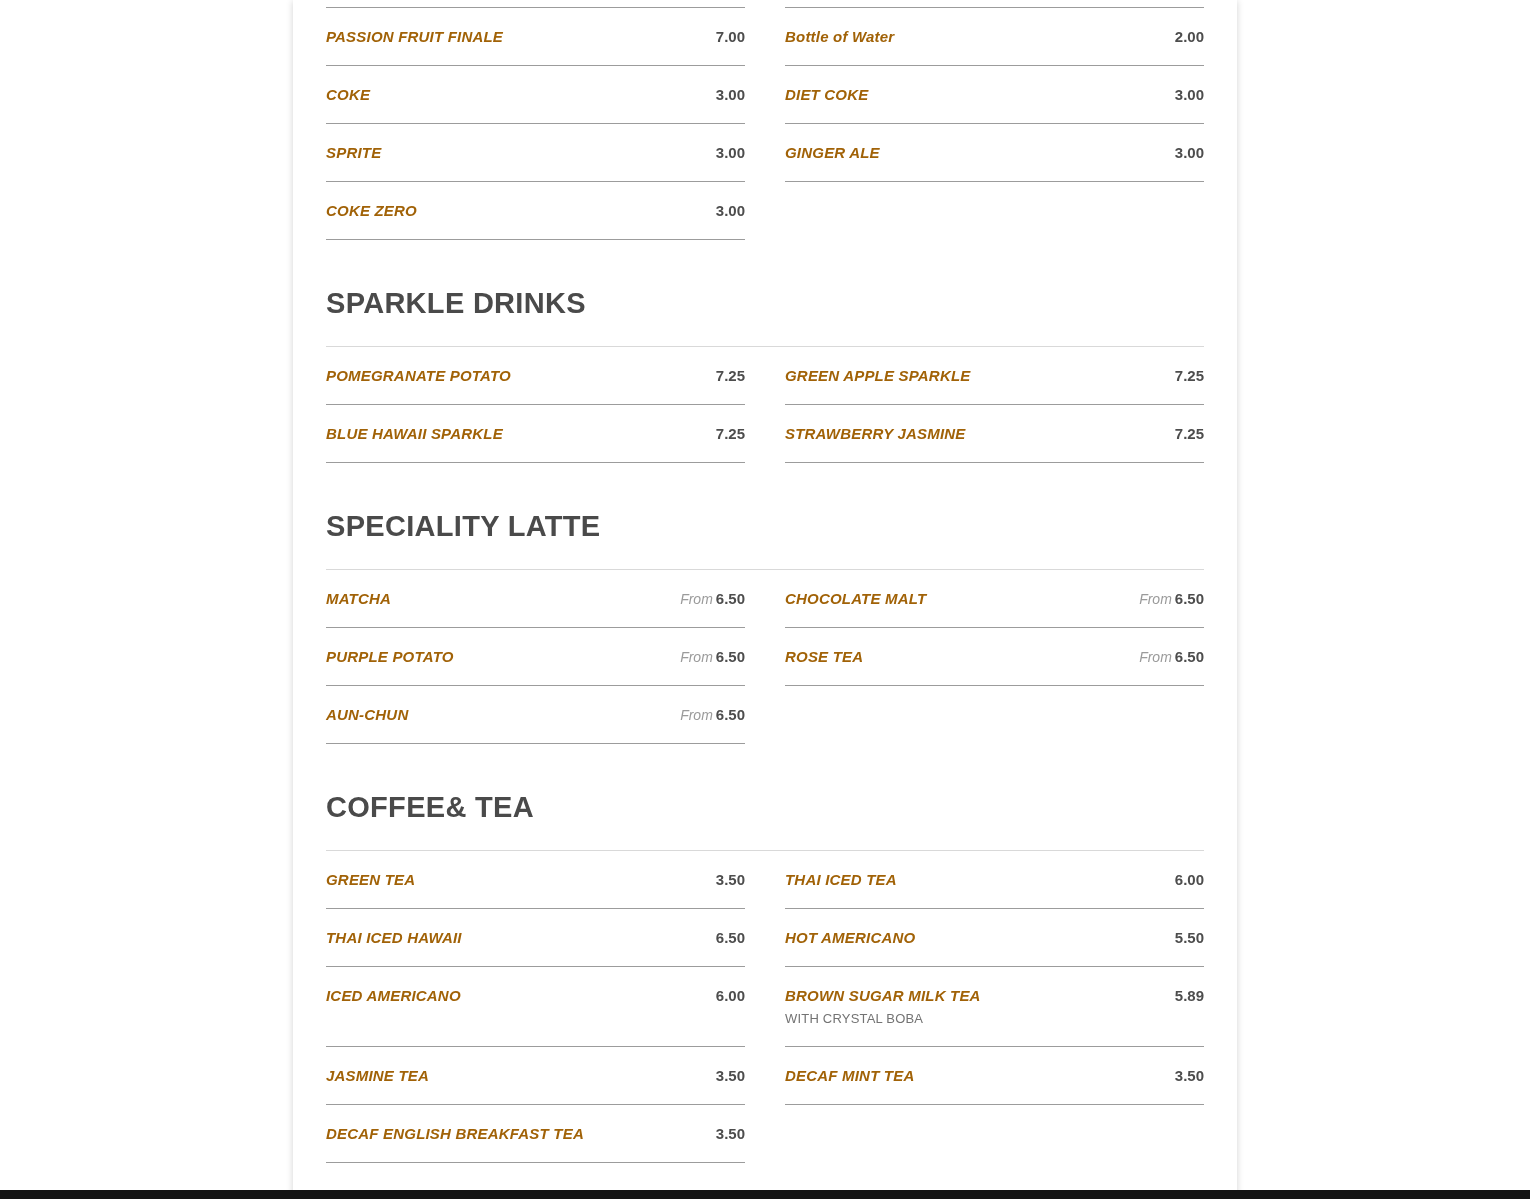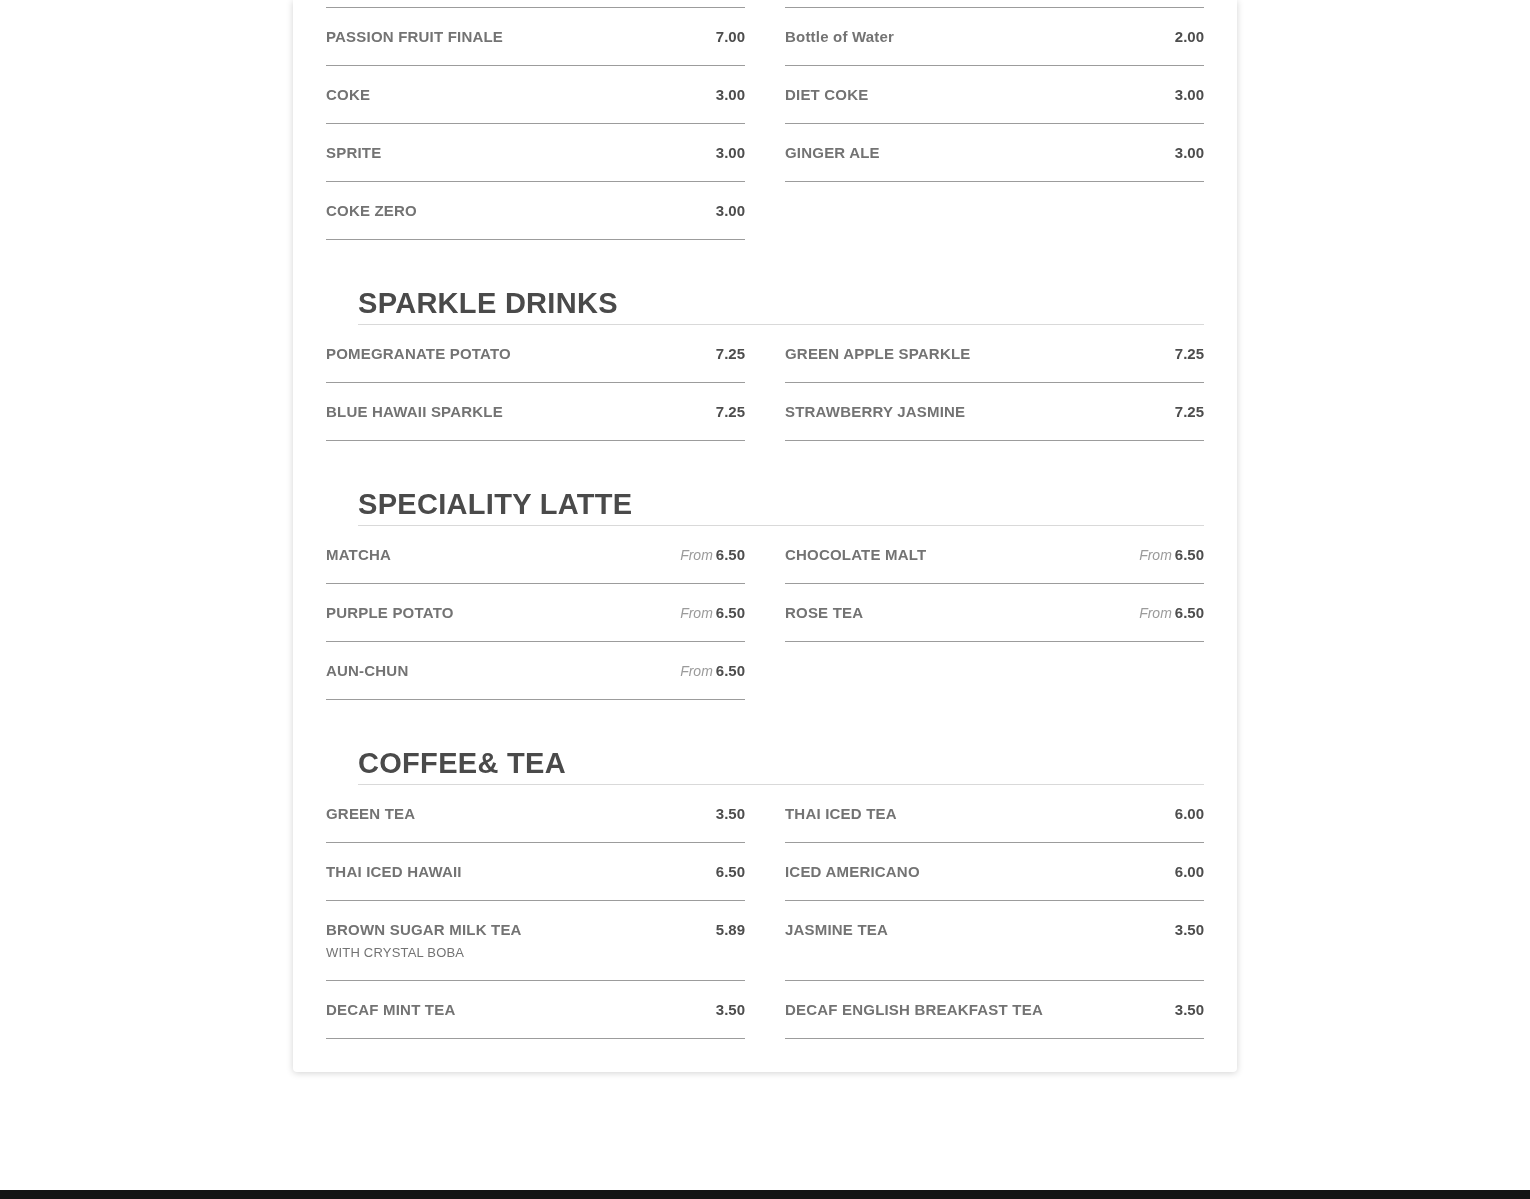--- a/index.html
+++ b/index.html
@@ -20,23 +20,22 @@
     padding: 0 33px 33px 33px;
   }
 
   .menu-section { width: 100%; }
 
   .section-title {
     font-size: 29px;
     font-weight: bold;
     color: #4a4a4a;
     letter-spacing: 0.3px;
-    padding: 47px 0 4px 0;
+    padding: 47px 0 26px 0;
     border-bottom: 1px solid #d9d9d9;
-    margin-left: 32px;
   }
 
   .items-grid {
     display: grid;
     grid-template-columns: 1fr 1fr;
     column-gap: 40px;
   }
 
   .cut-line {
     height: 8px;
@@ -50,23 +49,24 @@
 
   .item-head {
     display: flex;
     justify-content: space-between;
     align-items: baseline;
   }
 
   .item-name {
     font-size: 15px;
     font-weight: bold;
-    color: #737373;
+    color: #a16207;
     letter-spacing: 0.2px;
     padding-right: 14px;
+    font-style: italic;
   }
 
   .item-price {
     font-size: 15px;
     font-weight: bold;
     color: #4d4d4d;
     white-space: nowrap;
   }
 
   .from-label {
@@ -227,20 +227,26 @@
               </div>
             </div>
             <div class="menu-item">
               <div class="item-head">
                 <span class="item-name">THAI ICED HAWAII</span>
                 <span class="item-price">6.50</span>
               </div>
             </div>
             <div class="menu-item">
               <div class="item-head">
+                <span class="item-name">HOT AMERICANO</span>
+                <span class="item-price">5.50</span>
+              </div>
+            </div>
+            <div class="menu-item">
+              <div class="item-head">
                 <span class="item-name">ICED AMERICANO</span>
                 <span class="item-price">6.00</span>
               </div>
             </div>
             <div class="menu-item">
               <div class="item-head">
                 <span class="item-name">BROWN SUGAR MILK TEA</span>
                 <span class="item-price">5.89</span>
               </div>
               <div class="item-note">WITH CRYSTAL BOBA</div>

